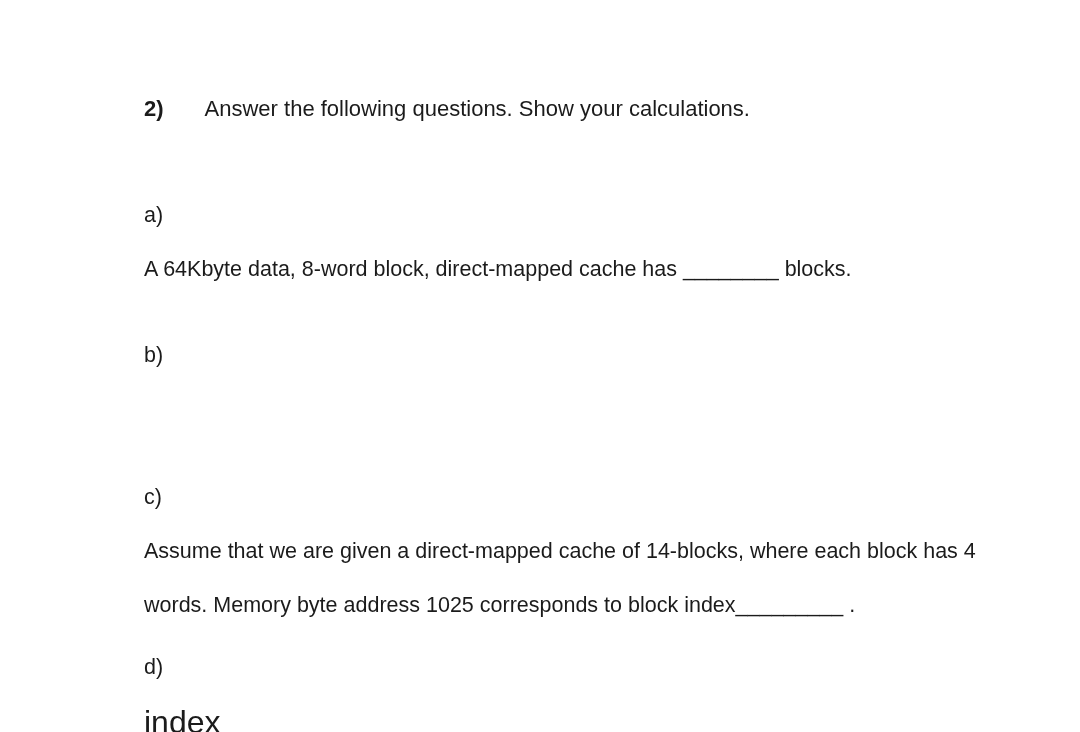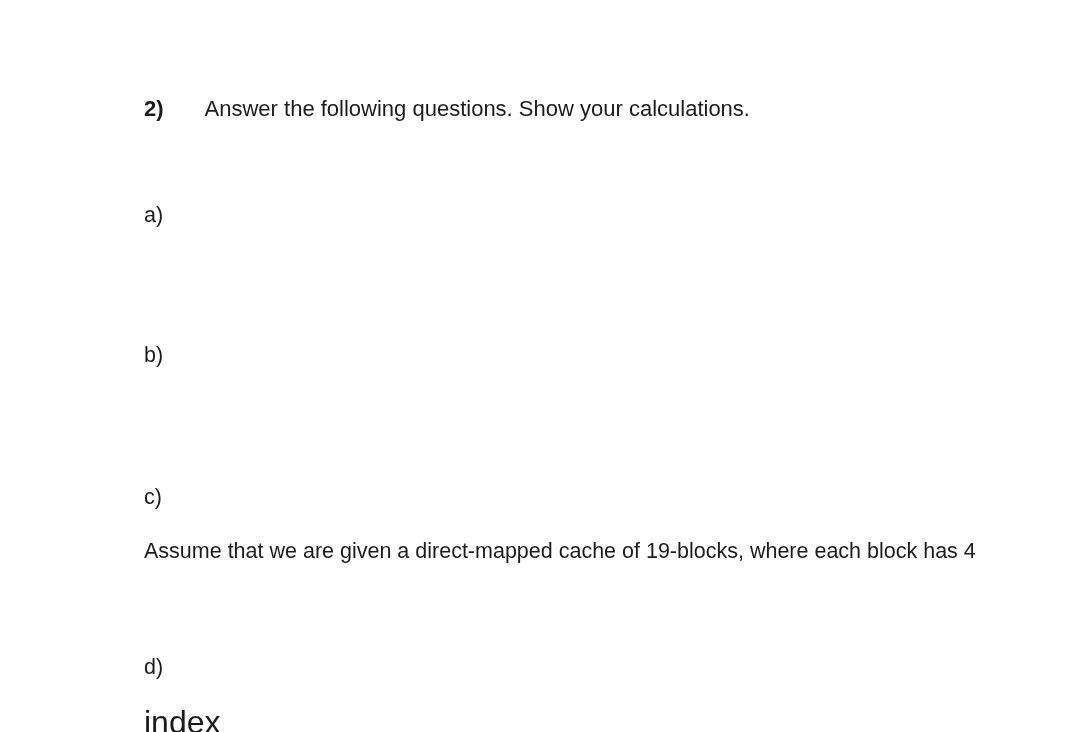--- a/index.html
+++ b/index.html
@@ -57,29 +57,31 @@
 <body>
 
 <div class="sheet">
 
   <div class="heading">
     <span class="qnum">2)</span><span>Answer the following questions. Show your calculations.</span>
   </div>
 
   <section class="part part-a">
     <div>a)</div>
+    <div>A 64Kbyte data, 8-word block, direct-mapped cache has ________ blocks.</div>
   </section>
 
   <section class="part part-b">
     <div>b)</div>
   </section>
 
   <section class="part part-c">
     <div>c)</div>
-    <div>Assume that we are given a direct-mapped cache of 19-blocks, where each block has 4</div>
+    <div>Assume that we are given a direct-mapped cache of 14-blocks, where each block has 4</div>
+    <div>words. Memory byte address 1025 corresponds to block index_________ .</div>
   </section>
 
   <section class="part part-d">
     <div>d)</div>
     <div class="answer-line">index______</div>
   </section>
 
   <div class="bottom-edge-bar"></div>
 
 </div>

